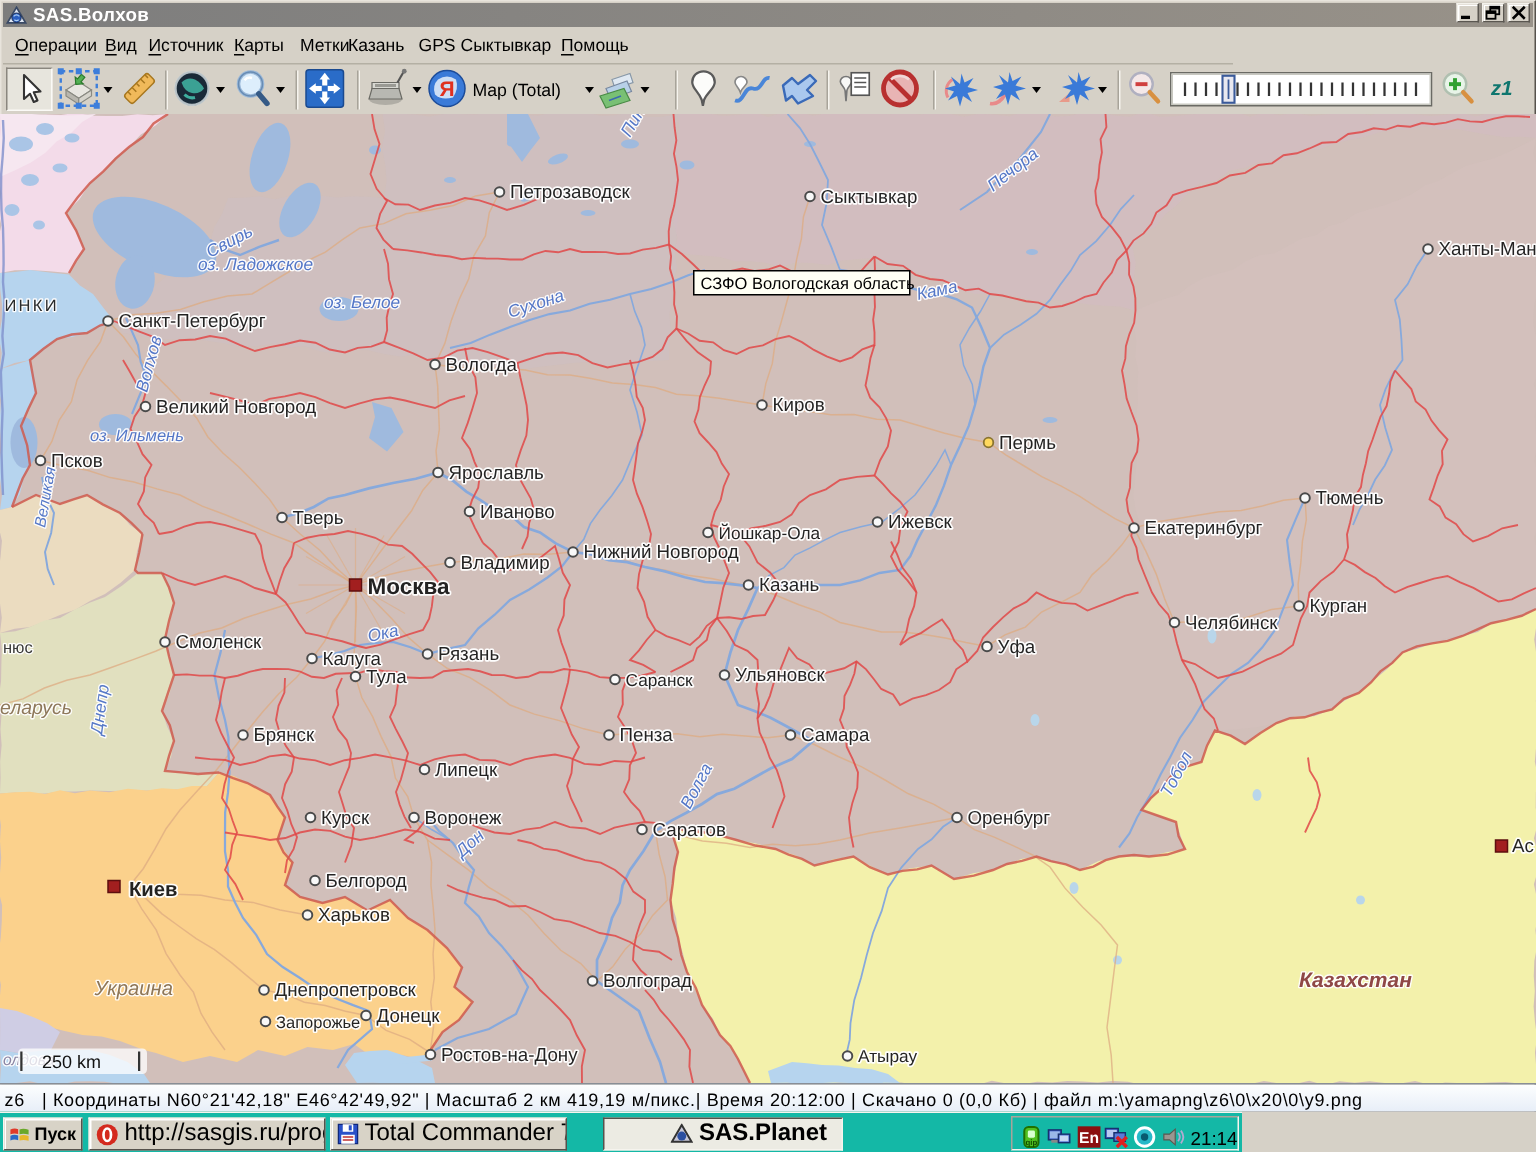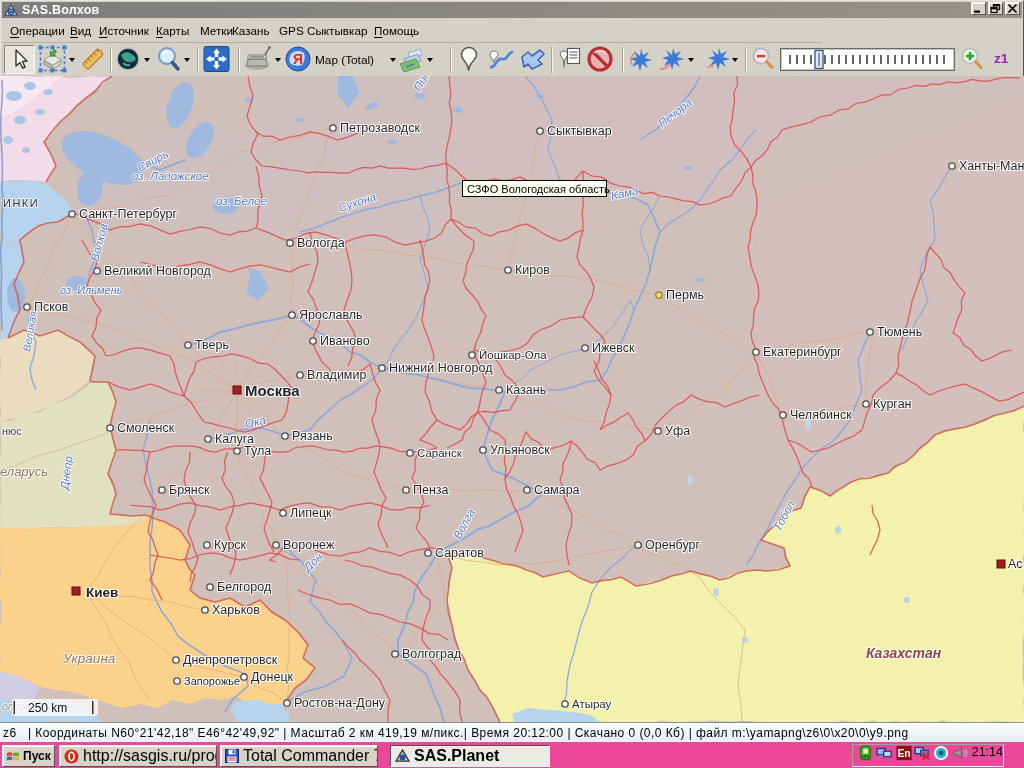--- a/index.html
+++ b/index.html
@@ -21,29 +21,29 @@
 .toolbar { position:absolute; left:2px; top:44px; width:1020px; height:32px; background:#d6d1c7; }
 .tb { position:absolute; top:1px; height:29px; }
 .sep { position:absolute; top:3px; width:2px; height:26px; border-left:1px solid #a8a49a; border-right:1px solid #f6f4ee; }
 .pressed { background:#e7e5dd; border:1px solid; border-color:#8a867e #fbfaf6 #fbfaf6 #8a867e; }
 .drop { position:absolute; top:13px; width:0; height:0; border-left:3.5px solid transparent; border-right:3.5px solid transparent; border-top:4px solid #000; }
 .maparea { position:absolute; left:0px; top:76px; width:1024px; height:646px; background:#d1bfba; }
 .statusbar { position:absolute; left:0; top:722px; width:1024px; height:19px;
   background:linear-gradient(#fdfefe,#e7eef8); border-top:1px solid #888e96;
   font-size:12px; letter-spacing:0.45px; color:#000; line-height:18px; white-space:nowrap; }
 .statusbar .st { position:absolute; top:0.5px; left:3px; }
-.taskbar { position:absolute; left:0; top:741px; width:1024px; height:27px; background:#ec4899;
+.taskbar { position:absolute; left:0; top:741px; width:828px; height:27px; background:#14b8a6;
   border-top:1px solid #f6f4ee; }
 .tbtn { position:absolute; top:3px; height:22px; background:#d8d3c7; border:1px solid;
   border-color:#f6f4ee #56524c #56524c #f6f4ee; box-shadow:inset 1px 1px 0 #fff;
   display:flex; align-items:center; font-size:16px; color:#000; overflow:hidden; white-space:nowrap; }
 .tbtn.active { background:#ecebe3; border-color:#56524c #f6f4ee #f6f4ee #56524c; box-shadow:none; font-weight:bold; }
-.tray { position:absolute; right:20px; top:2px; width:152px; height:23px;
+.tray { position:absolute; right:2px; top:2px; width:152px; height:23px;
   border:1px solid; border-color:#a8a49a #f6f4ee #f6f4ee #a8a49a;
-  display:flex; align-items:flex-start; }
+  display:flex; align-items:flex-end; }
 .clock { font-size:12.5px; color:#000; margin-left:4px; }
 svg text { font-family:"Liberation Sans", sans-serif; }
 </style>
 </head>
 <body>
 
 <div style="position:absolute;left:0;top:0;width:1024px;height:741px;border:1px solid #56524c;border-top-color:#e8e4dc;border-left-color:#e8e4dc;"></div>
 
 <div class="titlebar">
   <svg class="ticon" viewBox="0 0 16 15">
@@ -297,21 +297,21 @@
   </div>
 
   <div class="tb" style="left:956px;width:28px;">
     <svg width="28" height="29" viewBox="0 0 28 29">
       <circle cx="12" cy="11" r="7.5" fill="#e8f4e8" stroke="#b0c0b0" stroke-width="1.6"></circle>
       <rect x="8" y="9.8" width="8" height="2.6" fill="#30a030"></rect>
       <rect x="10.7" y="7.1" width="2.6" height="8" fill="#30a030"></rect>
       <path d="M17.5 16.5 L23 22.5" stroke="#d89040" stroke-width="3" stroke-linecap="round"></path>
     </svg>
   </div>
-  <span style="position:absolute;left:992px;top:7px;font-size:13.5px;font-weight:bold;color:#a21caf;">z1</span>
+  <span style="position:absolute;left:992px;top:7px;font-size:13.5px;font-weight:bold;color:#0f766e;font-style:italic;">z1</span>
 </div>
 
 <div class="maparea">
     <svg width="1024" height="646" viewBox="0 76 1024 646" style="position:absolute;top:0;left:0" font-family="Liberation Sans, sans-serif">
       <rect x="0" y="76" width="1024" height="646" fill="#d1bfba"></rect>
       <path d="M 255.0 76.0 L 265.4 75.8 L 275.7 76.2 L 286.1 77.7 L 296.5 75.9 L 306.8 76.0 L 317.2 76.3 L 327.6 74.7 L 337.9 76.0 L 348.3 76.5 L 358.7 77.2 L 369.1 74.4 L 379.4 75.2 L 389.8 74.4 L 400.2 77.2 L 410.5 76.8 L 420.9 74.2 L 431.3 77.9 L 441.6 77.9 L 452.0 76.0 L 451.2 86.2 L 451.1 96.4 L 452.7 106.7 L 453.1 116.9 L 450.8 127.1 L 452.4 137.4 L 451.7 147.6 L 451.3 157.8 L 450.0 168.0 L 451.3 178.4 L 449.0 188.6 L 448.5 198.9 L 446.3 209.1 L 447.1 219.4 L 446.0 229.7 L 446.0 240.0 L 435.3 240.7 L 424.6 240.7 L 414.0 242.2 L 403.4 243.6 L 392.5 241.3 L 381.9 242.0 L 371.2 243.3 L 360.6 244.5 L 350.0 246.0 L 339.5 245.6 L 329.0 244.9 L 318.6 243.5 L 308.0 243.3 L 297.9 239.4 L 287.3 239.7 L 277.0 236.8 L 266.4 237.6 L 256.0 236.0 L 245.5 233.5 L 234.9 233.2 L 224.1 235.9 L 213.5 234.4 L 203.1 230.9 L 192.4 231.9 L 181.9 229.2 L 171.2 230.8 L 160.5 231.4 L 150.0 229.0 L 138.7 227.3 L 127.4 225.6 L 115.9 226.4 L 104.5 226.0 L 93.3 223.8 L 82.0 222.0 L 76.0 214.0 L 85.2 208.9 L 92.7 201.8 L 99.0 193.3 L 107.4 187.2 L 115.0 180.3 L 122.9 173.6 L 132.7 169.4 L 140.0 162.0 L 142.8 151.5 L 148.2 142.1 L 152.0 132.0 L 162.4 131.8 L 172.8 130.8 L 183.2 132.9 L 193.6 130.5 L 204.0 132.6 L 214.4 130.5 L 224.8 131.7 L 235.2 130.9 L 245.6 131.1 L 256.0 132.0 L 257.7 120.8 L 256.8 109.6 L 254.6 98.4 L 256.7 87.2 L 255.0 76.0 Z" fill="#cebfc3" opacity="0.5"></path>
       <path d="M 452.0 76.0 L 462.0 74.8 L 472.1 75.6 L 482.1 77.4 L 492.1 76.6 L 502.2 74.4 L 512.2 78.0 L 522.2 74.9 L 532.3 75.0 L 542.3 77.1 L 552.4 75.3 L 562.4 75.2 L 572.4 74.3 L 582.5 74.4 L 592.5 76.3 L 602.5 75.0 L 612.6 76.4 L 622.6 75.5 L 632.6 75.8 L 642.7 77.8 L 652.7 75.9 L 662.7 76.3 L 672.8 77.5 L 682.8 74.7 L 692.8 74.6 L 702.9 77.6 L 712.9 77.3 L 722.9 75.0 L 733.0 74.8 L 743.0 77.0 L 753.1 77.8 L 763.1 74.8 L 773.1 77.8 L 783.2 77.5 L 793.2 76.4 L 803.2 75.7 L 813.3 74.4 L 823.3 74.2 L 833.3 77.9 L 843.4 75.0 L 853.4 76.8 L 863.4 75.0 L 873.5 77.3 L 883.5 76.4 L 893.5 75.2 L 903.6 74.7 L 913.6 76.9 L 923.6 74.3 L 933.7 74.9 L 943.7 76.2 L 953.8 77.4 L 963.8 76.5 L 973.8 75.1 L 983.9 77.7 L 993.9 74.8 L 1003.9 74.1 L 1014.0 75.1 L 1024.0 76.0 L 1024.0 92.0 L 1013.4 91.1 L 1002.7 91.5 L 992.1 89.9 L 981.7 88.0 L 971.2 86.0 L 960.4 86.6 L 950.0 84.0 L 940.1 86.5 L 929.7 86.5 L 919.6 88.1 L 909.9 91.4 L 899.8 93.2 L 889.9 95.7 L 880.3 99.4 L 870.0 100.0 L 860.6 104.9 L 850.6 108.1 L 839.5 107.9 L 829.8 111.8 L 819.4 113.9 L 810.6 120.7 L 800.0 122.0 L 792.1 128.8 L 785.0 136.4 L 776.9 142.8 L 770.5 151.2 L 761.1 156.4 L 755.0 165.0 L 757.2 175.4 L 755.8 186.0 L 755.6 196.5 L 757.0 207.0 L 746.5 204.3 L 735.7 203.9 L 725.0 202.9 L 714.3 201.4 L 703.7 199.8 L 692.7 201.0 L 682.2 198.6 L 671.6 196.6 L 660.9 195.6 L 650.0 196.0 L 640.3 192.9 L 631.2 188.0 L 621.8 184.3 L 611.8 182.0 L 602.3 178.4 L 592.4 175.9 L 583.0 172.0 L 572.5 172.7 L 562.0 173.6 L 551.7 176.7 L 540.9 175.4 L 530.3 175.0 L 520.0 178.0 L 510.2 175.1 L 500.1 174.2 L 489.9 174.2 L 480.1 171.4 L 470.0 170.5 L 460.0 169.7 L 450.0 168.0 L 451.6 157.8 L 448.8 147.5 L 451.7 137.4 L 449.0 127.1 L 451.5 116.9 L 451.3 106.7 L 450.5 96.4 L 452.6 86.2 L 452.0 76.0 Z" fill="#d3bcc3" opacity="0.55"></path>
       <path d="M 757.0 207.0 L 766.2 203.0 L 775.6 199.5 L 785.3 196.6 L 793.4 190.2 L 802.3 185.4 L 811.9 182.5 L 821.7 179.9 L 830.2 174.2 L 839.3 170.1 L 849.7 168.8 L 858.5 164.0 L 867.4 159.2 L 877.3 156.9 L 885.6 150.8 L 895.4 148.1 L 903.8 142.4 L 913.4 139.3 L 923.2 136.7 L 932.6 133.2 L 941.7 129.1 L 950.2 123.3 L 959.7 120.1 L 968.5 115.1 L 977.4 110.5 L 987.2 107.8 L 996.9 105.1 L 1006.1 101.2 L 1015.1 96.7 L 1024.0 92.0 L 1022.2 102.3 L 1024.9 112.5 L 1025.3 122.8 L 1024.2 133.0 L 1024.9 143.3 L 1025.1 153.5 L 1024.3 163.8 L 1023.5 174.1 L 1024.0 184.3 L 1024.7 194.6 L 1022.6 204.8 L 1022.1 215.1 L 1024.2 225.4 L 1025.7 235.6 L 1025.9 245.9 L 1022.5 256.1 L 1025.8 266.4 L 1023.2 276.6 L 1023.7 286.9 L 1024.8 297.2 L 1022.8 307.4 L 1025.9 317.7 L 1025.5 327.9 L 1024.2 338.2 L 1025.9 348.5 L 1022.7 358.7 L 1025.1 369.0 L 1025.4 379.2 L 1025.8 389.5 L 1023.5 399.7 L 1024.0 410.0 L 1014.3 413.0 L 1004.3 415.1 L 994.4 417.8 L 984.5 420.0 L 975.0 424.0 L 964.5 425.2 L 954.8 429.3 L 945.3 434.2 L 935.0 436.0 L 923.6 445.6 L 912.0 455.0 L 904.8 462.0 L 897.2 468.6 L 888.0 473.0 L 875.7 476.1 L 863.1 478.2 L 851.0 482.0 L 838.2 484.9 L 825.1 486.2 L 812.0 487.0 L 806.7 477.9 L 803.1 467.8 L 797.7 458.8 L 793.2 449.2 L 788.0 440.0 L 783.9 428.3 L 777.6 417.7 L 774.1 405.8 L 768.0 395.0 L 767.4 383.7 L 762.0 373.3 L 763.1 361.7 L 760.1 350.8 L 757.0 340.0 L 755.5 329.8 L 756.8 319.5 L 757.5 309.3 L 758.6 299.1 L 756.5 288.8 L 757.3 278.6 L 758.5 268.4 L 758.2 258.2 L 758.8 247.9 L 756.9 237.7 L 757.6 227.5 L 755.8 217.2 L 757.0 207.0 Z" fill="#d4c2be" opacity="0.45"></path>
       <path d="M 0.0 76.0 L 10.2 76.7 L 20.4 77.0 L 30.5 76.4 L 40.7 76.7 L 50.9 75.1 L 61.1 77.2 L 71.3 77.4 L 81.5 77.4 L 91.6 76.1 L 101.8 76.9 L 112.0 76.0 L 103.7 83.7 L 93.9 89.7 L 86.0 98.0 L 76.6 105.2 L 69.0 114.3 L 60.0 122.0 L 53.0 132.8 L 44.0 142.0 L 50.2 153.9 L 56.0 166.0 L 46.0 182.0 L 33.0 180.8 L 20.0 180.0 L 9.9 180.2 L 0.0 182.0 L -0.0 171.4 L -1.4 160.8 L 0.9 150.2 L -1.3 139.6 L 0.9 129.0 L -1.0 118.4 L -0.5 107.8 L 0.9 97.2 L -1.1 86.6 L 0.0 76.0 Z" fill="#f3dbe9"></path>
       <path d="M 0.0 76.0 L 10.7 74.9 L 21.3 76.0 L 32.0 76.7 L 42.7 77.0 L 53.3 76.6 L 64.0 76.0 L 54.7 81.4 L 47.0 89.0 L 37.7 94.4 L 30.0 102.0 L 20.6 108.4 L 10.4 113.4 L 0.0 118.0 L 0.1 107.5 L -0.6 97.0 L 0.7 86.5 L 0.0 76.0 Z" fill="#f6e7f0"></path>
@@ -622,21 +622,21 @@
   </div>
   <div class="tbtn" style="left:220px;width:158px;">
     <svg width="14" height="14" viewBox="0 0 14 14" style="margin:0 4px 0 4px;flex:none">
       <rect x="0.5" y="0.5" width="13" height="13" fill="#2a50c8" stroke="#10287a"></rect>
       <rect x="3.5" y="0.5" width="7" height="5" fill="#fff"></rect>
       <rect x="7.5" y="1.2" width="2" height="3.4" fill="#2a50c8"></rect>
       <rect x="2.5" y="7.5" width="9" height="6" fill="#fff"></rect>
       <path d="M3.5 9 h7 M3.5 11 h7" stroke="#c03030" stroke-width="1"></path>
     </svg>Total Commander 7.56a ...
   </div>
-  <div class="tbtn active" style="left:390px;width:160px;">
+  <div class="tbtn active" style="left:402px;width:160px;padding-left:40px;">
     <svg width="15" height="14" viewBox="0 0 16 15" style="margin:0 4px 0 4px;flex:none">
       <path d="M8 1 L15 13 L1 13 Z" fill="#c8c8d8" stroke="#333" stroke-width="1.4"></path>
       <circle cx="8" cy="9" r="3.2" fill="#2b4fa0"></circle>
     </svg>SAS.Planet
   </div>
   <div class="tray">
     <svg width="16" height="16" viewBox="0 0 16 16" style="margin-left:5px">
       <rect x="3" y="1" width="10" height="14" rx="3" fill="#50c020" stroke="#207000" stroke-width="1.4"></rect>
       <rect x="5.5" y="3.5" width="5" height="5" rx="1" fill="#d8ffd0"></rect>
       <text x="8" y="13.5" font-size="5.5" text-anchor="middle" fill="#104a00" font-weight="bold">qip</text>

